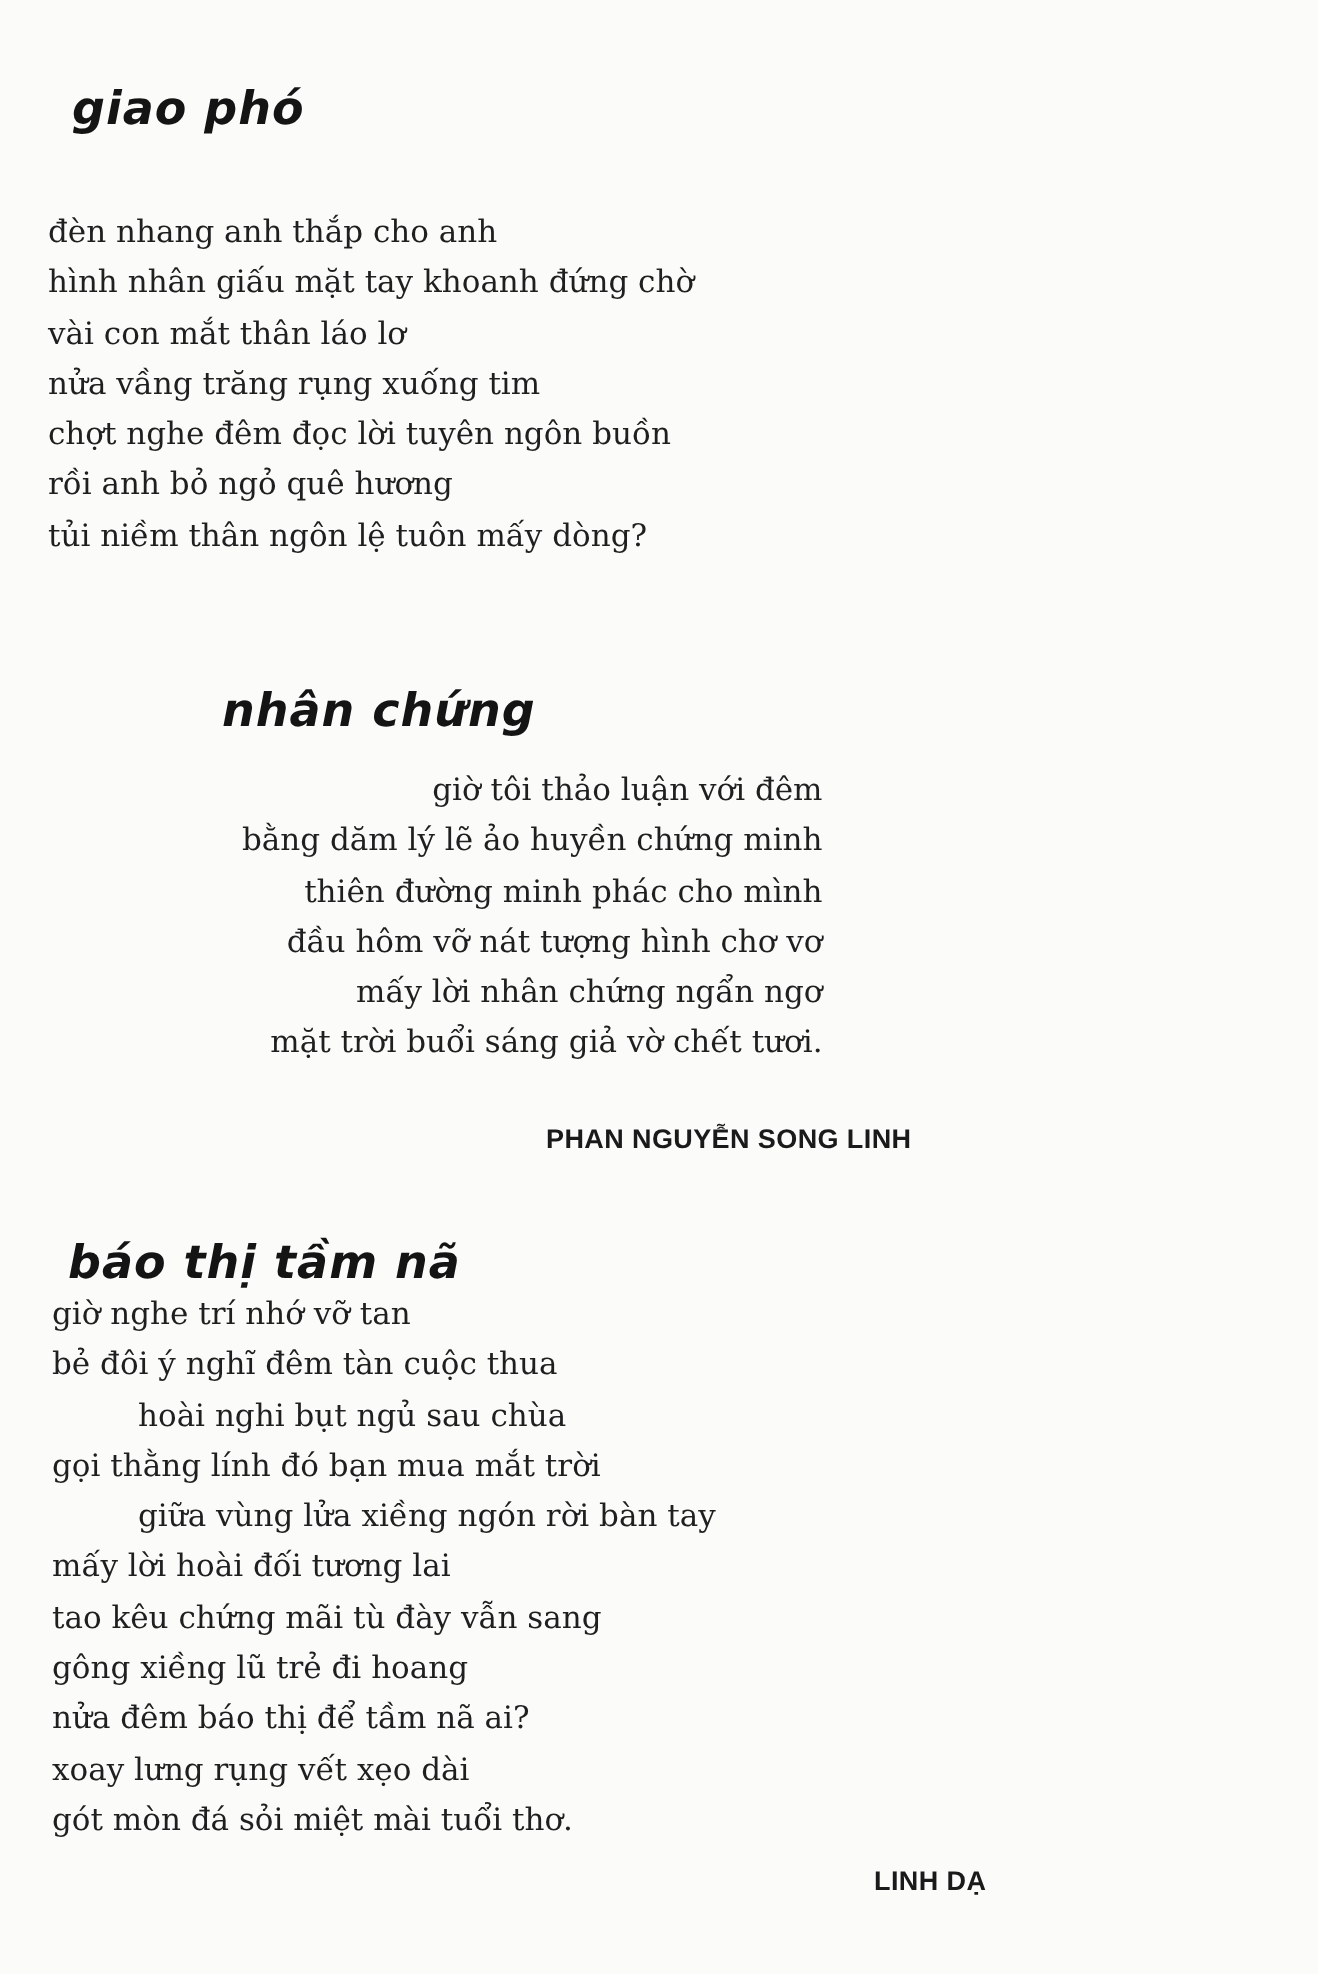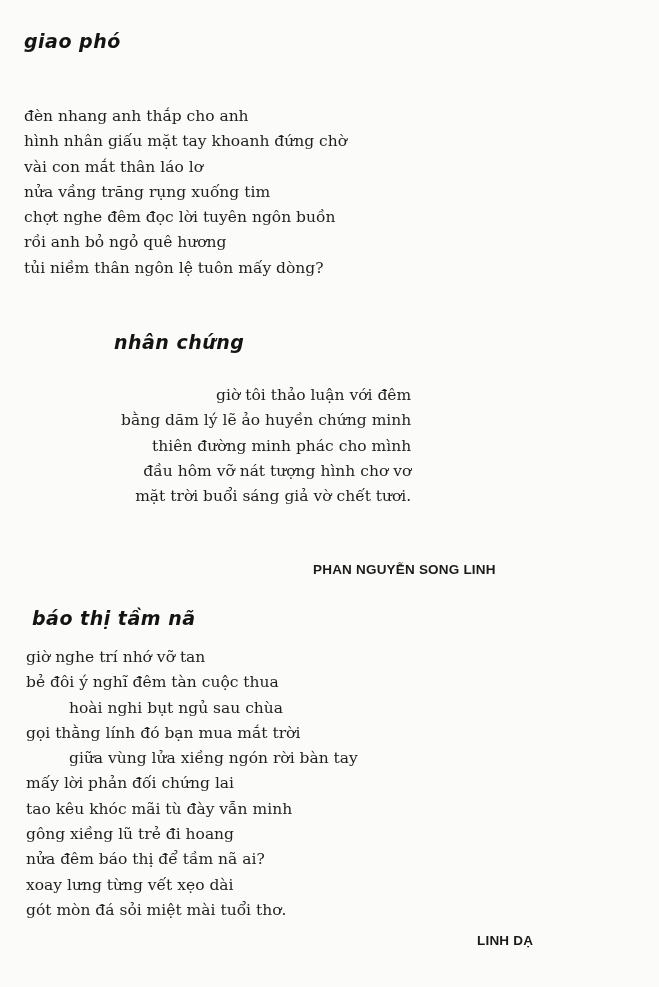--- a/index.html
+++ b/index.html
@@ -6,24 +6,24 @@
     body {
       width: 659px; height: 987px; overflow: hidden;
       background: #fbfbfa;
       position: relative;
       color: #1e1e1e;
     }
     .title {
       position: absolute;
       font-family: "DejaVu Sans", sans-serif;
       font-weight: bold; font-style: italic;
-      font-size: 19px;
+      font-size: 23px;
       letter-spacing: 0.5px;
       color: #141414;
-      margin: 0;
+      margin: 12px;
       white-space: nowrap;
     }
     .poem {
       position: absolute;
       font-family: "DejaVu Serif", serif;
       font-size: 15.5px;
       line-height: 25.3px;
       color: #1f1f1f;
       margin: 0; padding: 0;
       list-style: none;
@@ -32,28 +32,27 @@
     .poem li { margin: 0; padding: 0; }
     .poem li.indent { padding-left: 43px; }
     .author {
       position: absolute;
       font-family: "Liberation Sans", sans-serif;
       font-weight: bold;
       font-size: 13.5px;
       letter-spacing: 0.2px;
       color: #1a1a1a;
       white-space: nowrap;
-      margin-left: 40px;
     }
     #t1 { left: 24px; top: 30px; }
     #p1 { left: 24px; top: 104px; }
-    #t2 { left: 114px; top: 331px; }
+    #t2 { left: 99px; top: 331px; }
     #p2 { left: 121px; top: 383px; text-align: right; }
     #a1 { left: 273px; top: 562px; }
-    #t3 { left: 32px; top: 607px; text-align: center; }
+    #t3 { left: 22px; top: 607px; text-align: center; }
     #p3 { left: 26px; top: 645px; }
     #a2 { left: 437px; top: 933px; }
   </style>
 </head>
 <body>
 
 <main>
 
   <section>
     <h2 id="t1" class="title">giao phó</h2>
@@ -68,36 +67,37 @@
     </ul>
   </section>
 
   <section>
     <h2 id="t2" class="title">nhân chứng</h2>
     <ul id="p2" class="poem">
       <li>giờ tôi thảo luận với đêm</li>
       <li>bằng dăm lý lẽ ảo huyền chứng minh</li>
       <li>thiên đường minh phác cho mình</li>
       <li>đầu hôm vỡ nát tượng hình chơ vơ</li>
+      <li>mấy lời nhân chứng ngẩn ngơ</li>
       <li>mặt trời buổi sáng giả vờ chết tươi.</li>
     </ul>
     <div id="a1" class="author">PHAN NGUYỄN SONG LINH</div>
   </section>
 
   <section>
     <h2 id="t3" class="title">báo thị tầm nã</h2>
     <ul id="p3" class="poem">
       <li>giờ nghe trí nhớ vỡ tan</li>
       <li>bẻ đôi ý nghĩ đêm tàn cuộc thua</li>
       <li class="indent">hoài nghi bụt ngủ sau chùa</li>
       <li>gọi thằng lính đó bạn mua mắt trời</li>
       <li class="indent">giữa vùng lửa xiềng ngón rời bàn tay</li>
-      <li>mấy lời phản đối chứng lai</li>
-      <li>tao kêu khóc mãi tù đày vẫn minh</li>
+      <li>mấy lời hoài đối tương lai</li>
+      <li>tao kêu chứng mãi tù đày vẫn sang</li>
       <li>gông xiềng lũ trẻ đi hoang</li>
       <li>nửa đêm báo thị để tầm nã ai?</li>
-      <li>xoay lưng từng vết xẹo dài</li>
+      <li>xoay lưng rụng vết xẹo dài</li>
       <li>gót mòn đá sỏi miệt mài tuổi thơ.</li>
     </ul>
     <div id="a2" class="author">LINH DẠ</div>
   </section>
 
 </main>
 
 </body></html>

